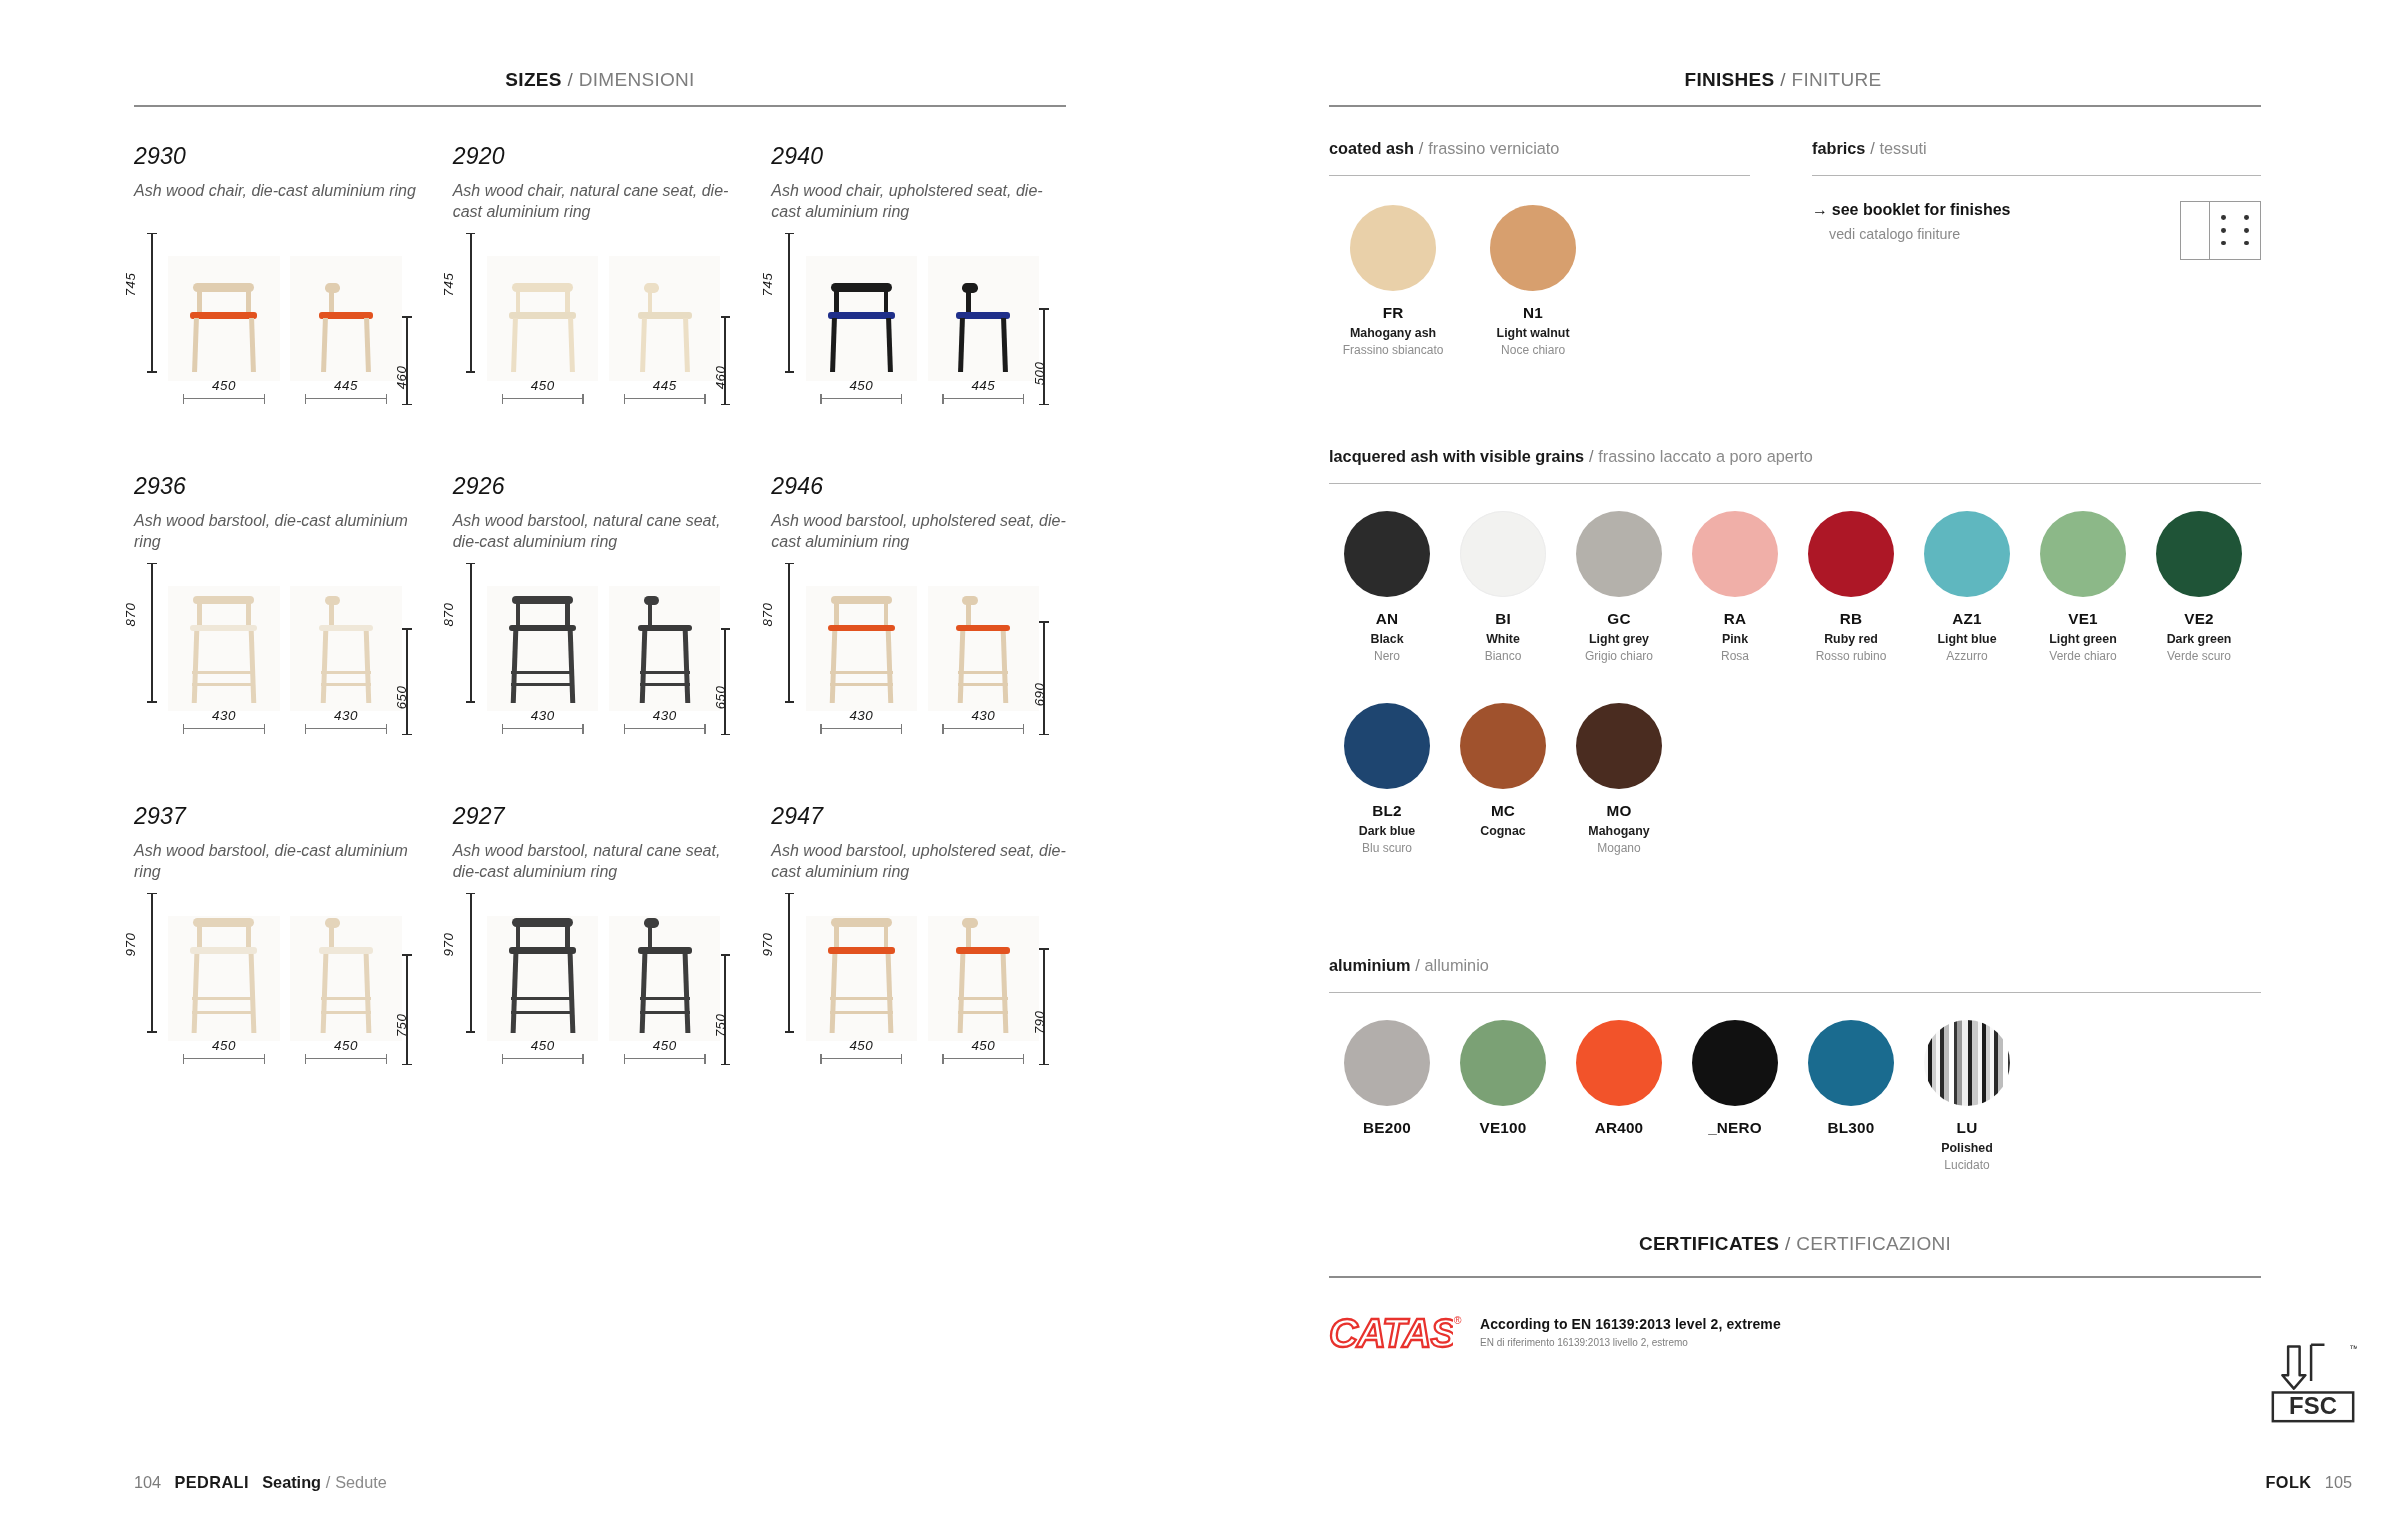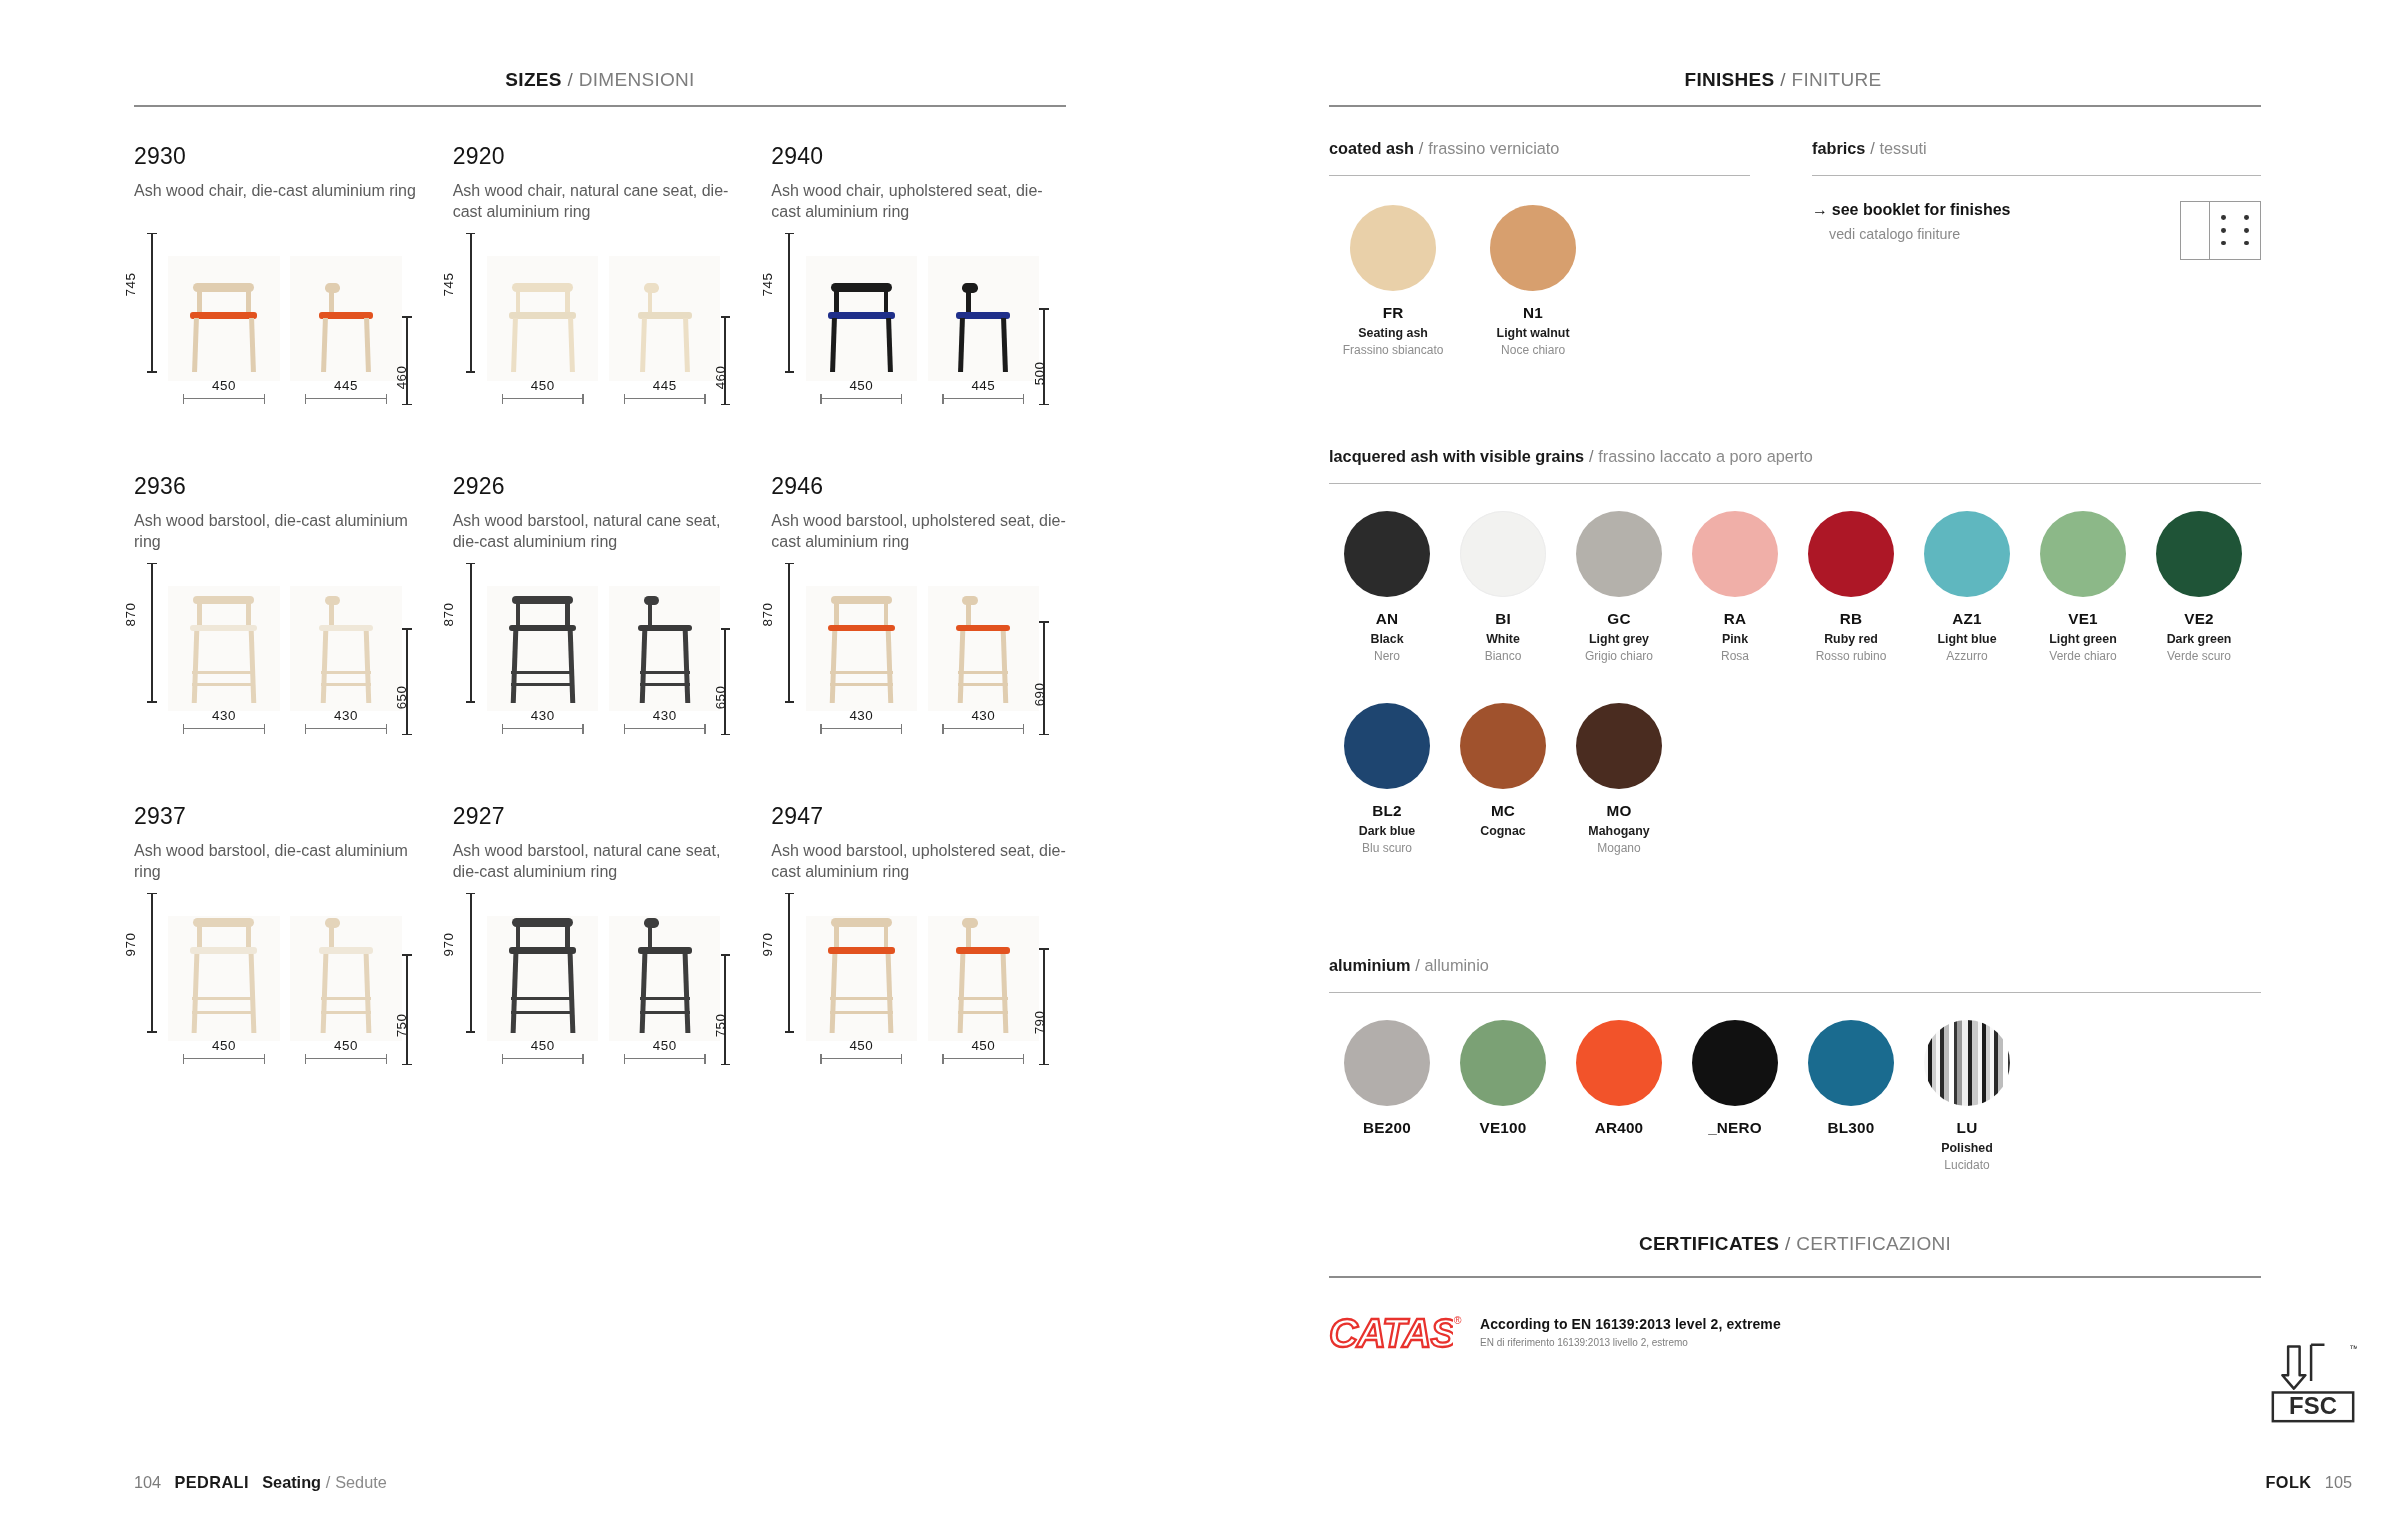--- a/index.html
+++ b/index.html
@@ -21,21 +21,21 @@
   .sec-head .sep { color: #6e6e6e; margin: 0 5.7px; font-weight: 400;}
   .sec-head .it { color: #7d7d7d; font-weight: 400; }
   .rule { height: 1.9px; background: #8c8c8c; }
   .rule-thin { height: 1px; background: #b5b5b5; }
 
   
   .sizes-head { position: absolute; left: 134px; top: 69px; width: 932px; }
   .sizes-rule { position: absolute; left: 134px; top: 105px; width: 932px; }
 
   .grid { position: absolute; left: 134px; top: 143px; width: 956px; }
-  .grid-row { display: flex; height: 330px; }
+  .grid-row { display: flex; height: 330px; font-style: italic; }
   .cell { width: 339px; position: relative; }
 
   .code { font-size: 23px; font-weight: 400; letter-spacing: 0.2px; color: #141414; }
   .desc { font-size: 16px; line-height: 1.35; color: #5c5c5c; margin-top: 9.6px; max-width: 296px; }
 
   
   .draw { position: absolute; left: 0; top: 84px; width: 287px; height: 182px; }
   .views { position: absolute; left: 29px; top: 0; width: 244px; height: 148px; display: flex; }
   .view { flex: 1; position: relative; display: flex; align-items: flex-end; justify-content: center; }
 
@@ -544,21 +544,21 @@
         <span class="en">coated ash</span>
         <span class="sep">/</span>
         <span class="it">frassino verniciato</span>
       </div>
       <div class="rule-thin" style="margin-top:17px;width:421px;"></div>
       <div id="coated-ash-swatches" style="display:flex;gap:27px;margin-top:29px;padding-left:7.6px;">
           <div style="width: 113px;">
             <div class="circle" style="width:86px;height:86px;margin:0 auto;background:#e9d0a9;"></div>
             <div class="swatch-label">
               <div class="sw-code">FR</div>
-              <div class="sw-en">Seating ash</div>
+              <div class="sw-en">Mahogany ash</div>
               <div class="sw-it">Frassino sbiancato</div>
             </div>
           </div>
           <div style="width: 113px;">
             <div class="circle" style="width:86px;height:86px;margin:0 auto;background:#d79f6e;"></div>
             <div class="swatch-label">
               <div class="sw-code">N1</div>
               <div class="sw-en">Light walnut</div>
               <div class="sw-it">Noce chiaro</div>
             </div>

